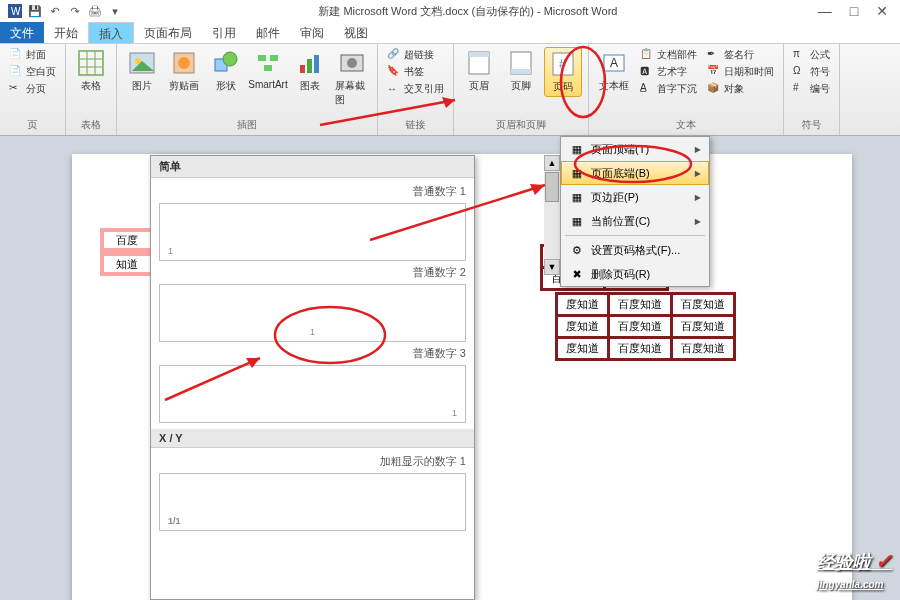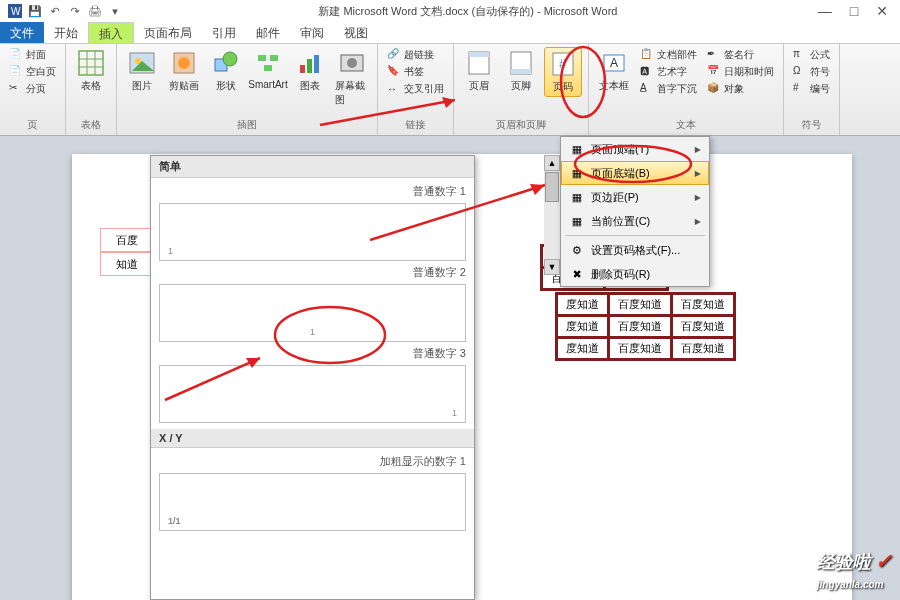--- a/index.html
+++ b/index.html
@@ -5,55 +5,55 @@
 * { box-sizing: border-box; margin: 0; padding: 0; font-family: "Microsoft YaHei", sans-serif; }
 body { width: 900px; height: 600px; overflow: hidden; background: #fff; position: relative; }
 .title-bar { height: 22px; background: #fff; display: flex; align-items: center; font-size: 11px; color: #444; }
 .qat { display: flex; gap: 6px; padding: 0 8px; }
 .qat-icon { width: 14px; height: 14px; display: flex; align-items: center; justify-content: center; color: #555; }
 .title-text { flex: 1; text-align: center; }
 .win-controls { display: flex; gap: 18px; padding: 0 12px; font-size: 14px; color: #555; }
 .tabs { height: 22px; background: #fff; display: flex; font-size: 12px; border-bottom: 1px solid #ccc; }
 .tab { padding: 3px 10px; color: #444; cursor: pointer; text-align: center; }
 .tab.file { background: #1e6fbe; color: #fff; }
-.tab.active { background: #bef264; border: 1px solid #ccc; border-bottom: none; }
+.tab.active { background: #7dd3fc; border: 1px solid #ccc; border-bottom: none; }
 .ribbon { height: 92px; background: linear-gradient(#f8f8f8,#e8e8e8); display: flex; border-bottom: 1px solid #b0b0b0; }
 .group { border-right: 1px solid #c8c8c8; padding: 3px 6px; display: flex; flex-direction: column; justify-content: space-between; }
 .group-label { font-size: 10px; color: #666; text-align: center; padding-top: 2px; }
 .group-body { display: flex; gap: 4px; flex: 1; align-items: flex-start; }
 .big-btn { width: 38px; display: flex; flex-direction: column; align-items: center; font-size: 10px; color: #333; padding: 2px; cursor: pointer; }
 .big-btn .icon { width: 28px; height: 28px; margin-bottom: 2px; display: flex; align-items: center; justify-content: center; }
 .big-btn.highlighted { background: linear-gradient(#fff3c9,#ffd96b); border: 1px solid #d8a528; border-radius: 3px; }
 .small-list { display: flex; flex-direction: column; gap: 1px; font-size: 10px; color: #333; }
 .small-item { display: flex; align-items: center; gap: 3px; padding: 1px 3px; cursor: pointer; }
 .small-item .icon { width: 14px; height: 14px; }
 .doc-area { position: absolute; top: 136px; left: 0; right: 0; bottom: 0; background: #d0d6de; }
 .page { position: absolute; top: 18px; left: 72px; width: 780px; height: 560px; background: #fff; box-shadow: 0 2px 6px rgba(0,0,0,.3); }
 .side-cells { position: absolute; top: 228px; left: 100px; }
-.side-cells div { width: 54px; height: 24px; border: 1px solid #fca5a5; font-size: 11px; display: flex; align-items: center; justify-content: center; background: #fff; }
+.side-cells div { width: 54px; height: 24px; border: 4px solid #fca5a5; font-size: 11px; display: flex; align-items: center; justify-content: center; background: #fff; }
 .gallery { position: absolute; top: 155px; left: 150px; width: 325px; height: 445px; background: #fff; border: 1px solid #999; box-shadow: 2px 2px 6px rgba(0,0,0,.3); z-index: 5; }
 .gallery-header { background: #e8e8e8; padding: 3px 8px; font-size: 11px; font-weight: bold; color: #333; border-bottom: 1px solid #ccc; }
 .gallery-section { padding: 4px 8px; }
 .gallery-title { font-size: 11px; color: #555; padding: 2px 0; text-align: right; }
 .gallery-preview { border: 1px solid #bfbfbf; height: 58px; margin: 2px 0; position: relative; background: #fff; font-size: 9px; color: #888; }
 .gallery-preview .pn { position: absolute; bottom: 4px; }
 .dropdown { position: absolute; top: 136px; left: 560px; width: 150px; background: #f2f2f2; border: 1px solid #9a9a9a; box-shadow: 2px 2px 6px rgba(0,0,0,.3); z-index: 10; font-size: 11px; }
 .dd-item { display: flex; align-items: center; gap: 6px; padding: 4px 8px; cursor: pointer; position: relative; }
 .dd-item:hover, .dd-item.hover { background: linear-gradient(#fff3c9,#ffd96b); border: 1px solid #d8a528; padding: 3px 7px; }
 .dd-item .dd-icon { width: 16px; height: 16px; display: flex; align-items: center; justify-content: center; }
 .dd-item .arrow { margin-left: auto; font-size: 8px; color: #555; }
 .dd-sep { height: 1px; background: #c0c0c0; margin: 2px 4px; }
 .table-bg { position: absolute; top: 244px; left: 540px; font-size: 11px; }
 .table-bg table { border-collapse: collapse; }
 .table-bg td { border: 3px solid #7f1d1d; padding: 2px 8px; background: #fff; }
 .scrollbar { position: absolute; right: 0; top: 155px; width: 16px; height: 120px; background: #e8e8e8; z-index: 6; }
 .scroll-btn { width: 16px; height: 16px; background: #ddd; border: 1px solid #aaa; font-size: 9px; display: flex; align-items: center; justify-content: center; }
 .scroll-thumb { width: 14px; height: 30px; background: #c8c8c8; border: 1px solid #999; margin: 1px; }
 .annotation { position: absolute; z-index: 20; pointer-events: none; }
-.watermark { position: absolute; right: 8px; bottom: 8px; z-index: 30; color: #fff; font-style: italic; font-weight: bold; text-shadow: 1px 1px 2px #000; font-family: Arial; }
+.watermark { position: absolute; right: 8px; bottom: 8px; z-index: 30; color: #fff; font-style: italic; font-weight: bold; text-shadow: 1px 1px 2px #000; font-family: Arial; text-decoration: underline; }
 .watermark .wm1 { font-size: 18px; }
 .watermark .wm2 { font-size: 10px; margin-top: 12px; }
 .check { color: #e03020; font-size: 20px; }
 svg { display: block; }
 </style>
 </head>
 <body>
 
 <div class="title-bar">
   <div class="qat">

